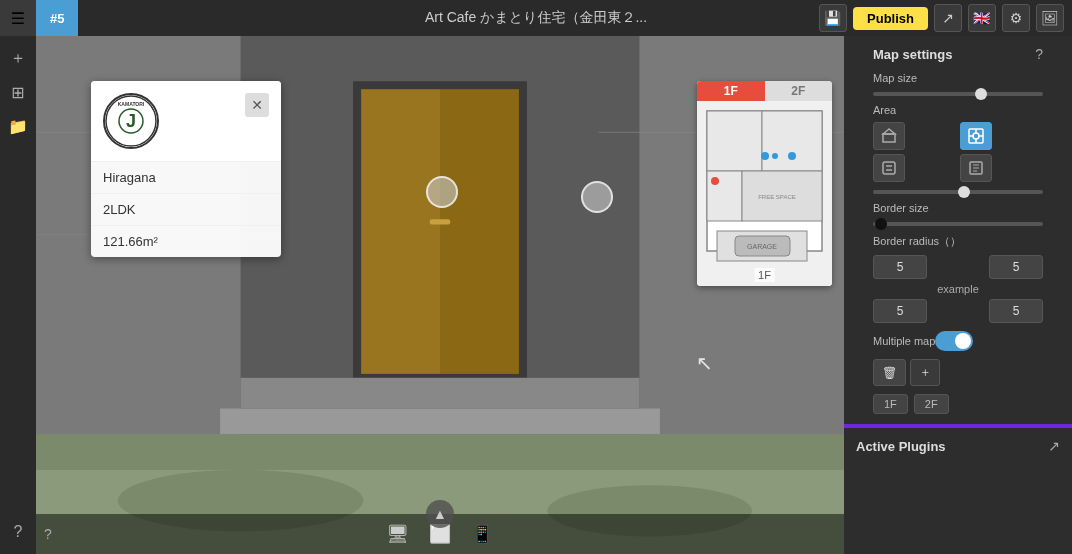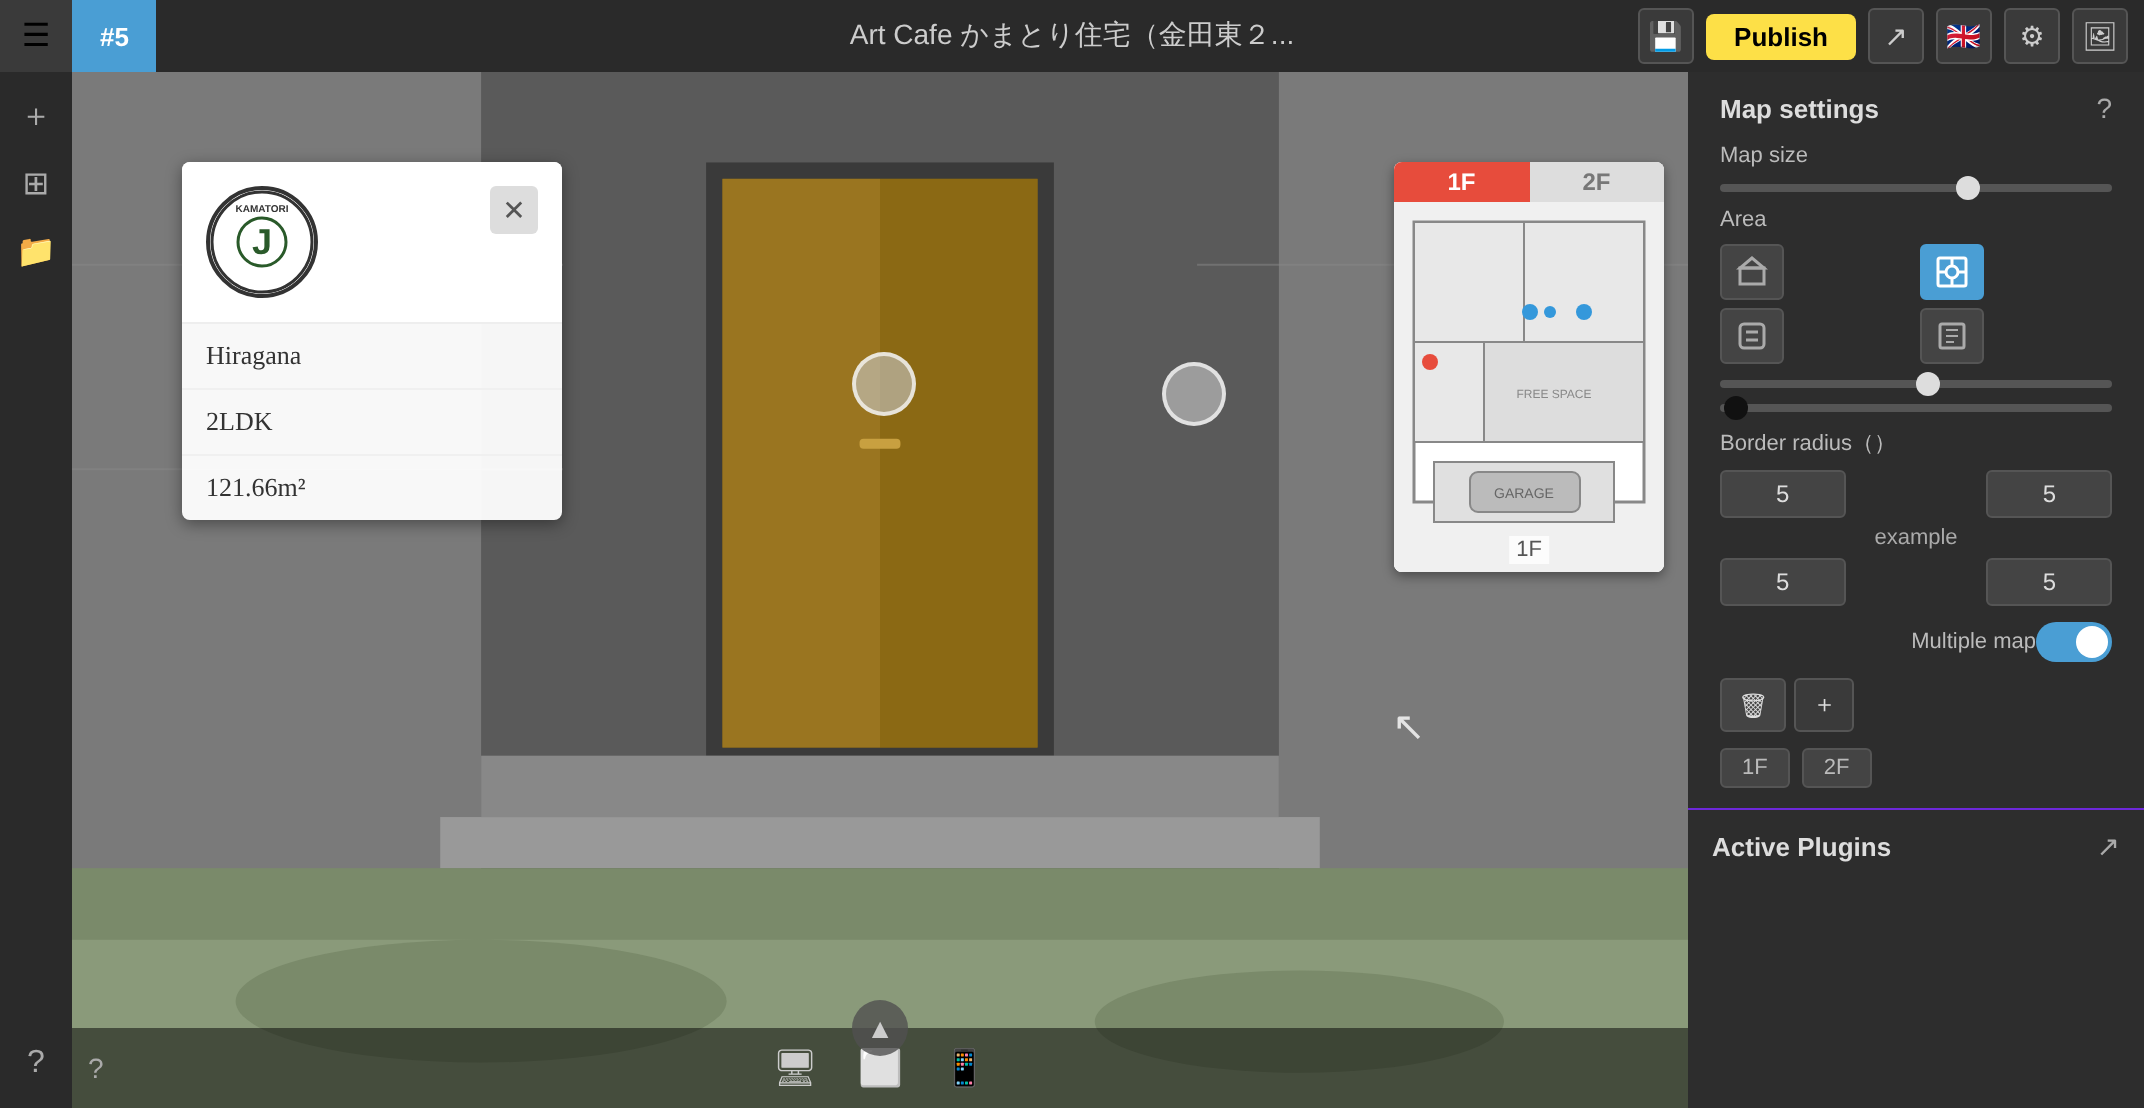--- a/index.html
+++ b/index.html
@@ -153,21 +153,20 @@
       background: #ddd;
       border-radius: 3px;
       display: flex; align-items: center; justify-content: center;
       cursor: pointer;
       font-size: 14px;
       color: #555;
       align-self: flex-start;
     }
     .info-card-body {
       padding: 0;
-      font-family: Liberation Serif, serif;
     }
     .info-card-row {
       padding: 8px 12px;
       font-size: 13px;
       color: #333;
       border-bottom: 1px solid #f0f0f0;
       cursor: default;
     }
     .info-card-row:last-child { border-bottom: none; }
     .info-card-row.active {
@@ -291,22 +290,22 @@
       width: 228px;
       background: #2d2d2d;
       flex-shrink: 0;
       display: flex;
       flex-direction: column;
       overflow-y: auto;
       font-family: Arial, sans-serif;
     }
 
     .panel-section {
-      padding: 10px 16px;
-      border-bottom: 1px solid #6d28d9;
+      padding: 10px 29px;
+      border-bottom: 4px solid #6d28d9;
     }
 
     .panel-header {
       display: flex;
       align-items: center;
       justify-content: space-between;
       margin-bottom: 10px;
     }
     .panel-title {
       color: #ddd;
@@ -394,21 +393,21 @@
     }
     .radius-label {
       color: #aaa;
       font-size: 11px;
       text-align: center;
     }
 
     .multiple-map-row {
       display: flex;
       align-items: center;
-      justify-content: flex-end;
+      justify-content: flex-start;
       margin-top: 8px;
     }
     .toggle-switch {
       width: 38px; height: 20px;
       background: #4a9ed4;
       border-radius: 10px;
       position: relative;
       cursor: pointer;
     }
     .toggle-knob {
@@ -679,20 +678,21 @@
             <line x1="5" y1="8" x2="11" y2="8" stroke="#aaa" stroke-width="1"></line>
             <line x1="5" y1="11" x2="9" y2="11" stroke="#aaa" stroke-width="1"></line>
           </svg>
         </div>
       </div>
 
       <div class="slider-track">
         <div class="slider-thumb" style="left: 50%;"></div>
       </div>
 
+      <div class="panel-label">Border size</div>
       <div class="slider-track">
         <div class="border-thumb-black"></div>
       </div>
 
       <div class="panel-label">Border radius（）</div>
       <div class="radius-grid">
         <input class="radius-input" type="text" value="5" style="">
         <span></span>
         <input class="radius-input" type="text" value="5" style="">
         <span></span>

